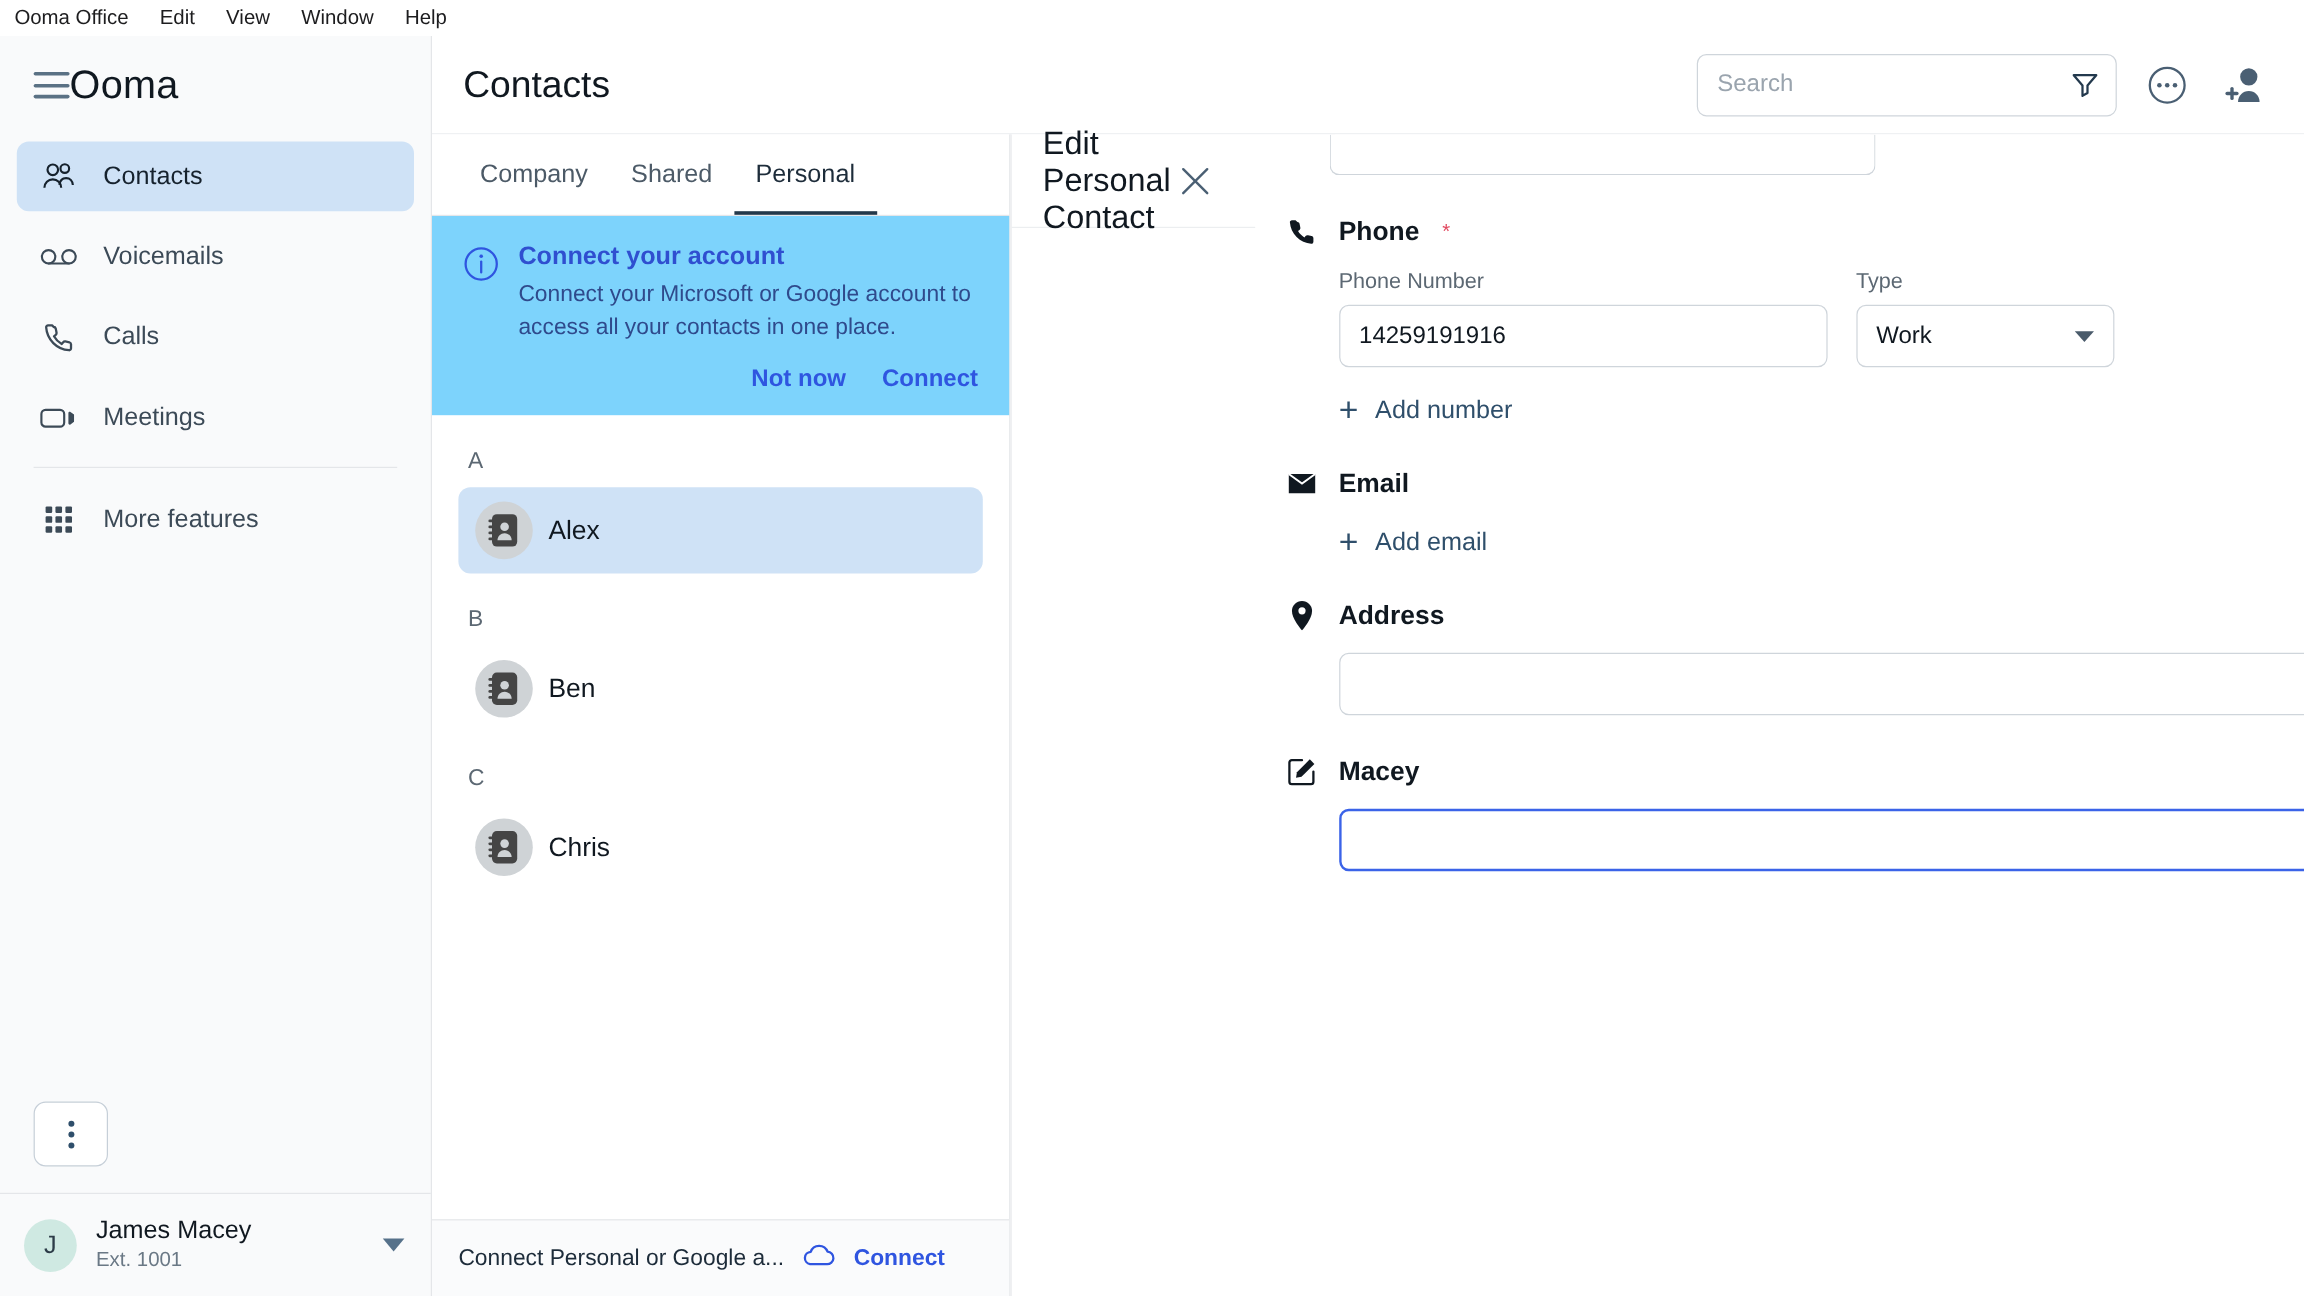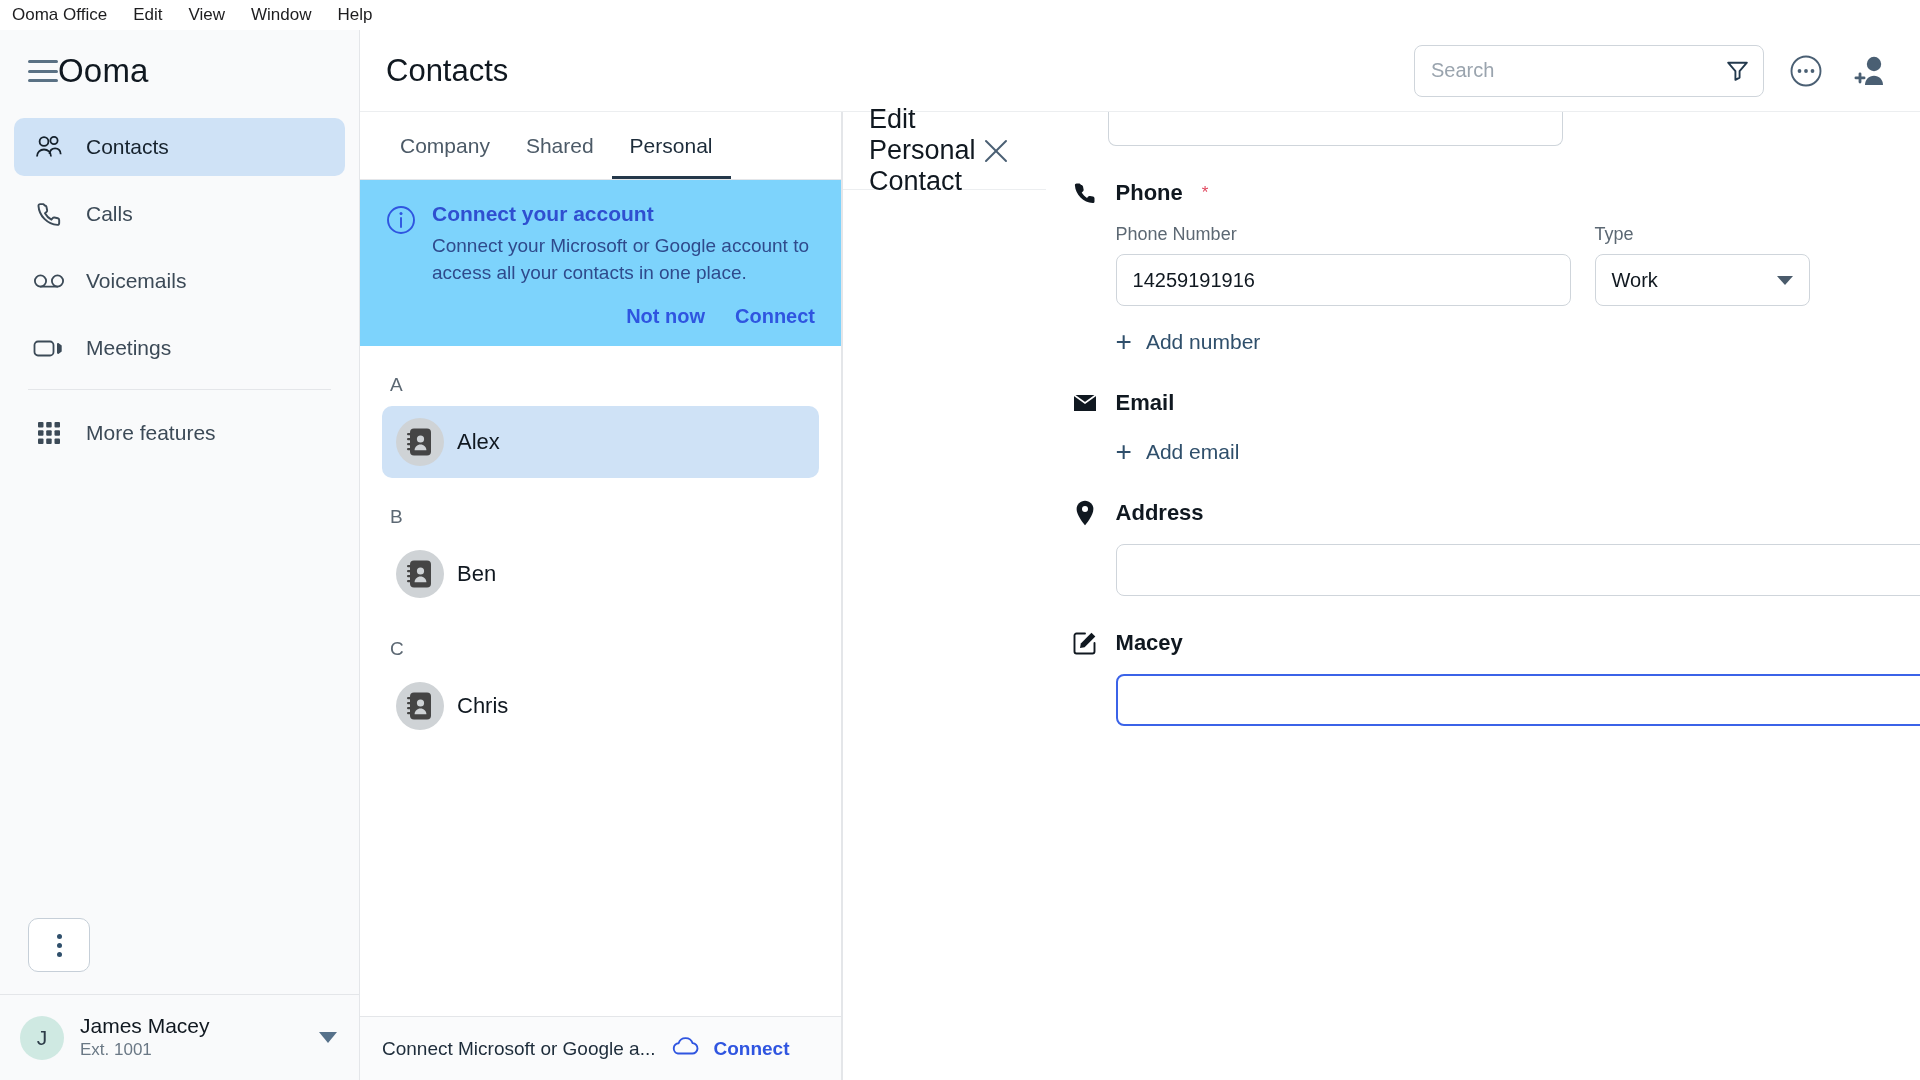--- a/index.html
+++ b/index.html
@@ -162,21 +162,21 @@
   .req { color: #e1485f; font-size: 17px; vertical-align: super; margin-left: 1px; }
 
   .fieldrow { display: flex; gap: 24px; margin-top: 18px; padding-left: 44px; }
   .field-label { font-size: 18px; color: #5c6873; margin-bottom: 9px; }
   .inputbox {
     height: 52px; border: 1px solid #cfd5db; border-radius: 8px;
     display: flex; align-items: center; padding: 0 16px; font-size: 20px; color: #101820;
     background: #fff;
   }
   .inputbox.focused { border: 2px solid #3b63e8; }
-  .w-phone { width: 455px; }
+  .w-phone { width: 407px; }
   .w-type { width: 215px; justify-content: space-between; }
   .w-wide { width: 930px; }
   .select-caret { width: 0; height: 0; border-left: 8px solid transparent;
     border-right: 8px solid transparent; border-top: 9px solid #4a5b6b; }
 
   .addlink {
     display: flex; align-items: center; gap: 14px; margin-top: 22px; padding-left: 44px;
     font-size: 21px; color: #2f4f6b; cursor: pointer;
   }
   .plus { font-size: 28px; line-height: 1; color: #2f4f6b; font-weight: 300; }
@@ -238,36 +238,36 @@
             <path d="M3 22.5c0-4.2 3.2-7 7-7s7 2.8 7 7"></path>
             <circle cx="20" cy="6.5" r="3.6" stroke="#16222d"></circle>
             <path d="M15.5 20c.4-3.4 2.6-5.6 5.6-5.6 3.1 0 5.4 2.3 5.6 5.8"></path>
           </svg>
         </span>
         <span>Contacts</span>
       </div>
 
       <div class="navitem">
         <span class="navicon">
-          <svg width="27" height="27" viewBox="0 0 24 24" fill="none" stroke="#3c4a57" stroke-width="1.7" stroke-linecap="round" stroke-linejoin="round">
-            <path d="M6.6 2.8h-3c-.8 0-1.5.7-1.4 1.5.3 4.4 2.2 8.5 5.3 11.6 3.1 3.1 7.2 5 11.6 5.3.8.1 1.5-.6 1.5-1.4v-3c0-.7-.5-1.3-1.2-1.5l-3-.6c-.6-.1-1.2.1-1.6.6l-1.1 1.3c-2.4-1.3-4.4-3.3-5.7-5.7l1.3-1.1c.5-.4.7-1 .6-1.6l-.6-3c-.2-.7-.8-1.2-1.5-1.2z"></path>
-          </svg>
-        </span>
-        <span>Calls</span>
-      </div>
-
-      <div class="navitem">
-        <span class="navicon">
           <svg width="32" height="20" viewBox="0 0 32 20" fill="none" stroke="#3c4a57" stroke-width="1.8">
             <circle cx="7.5" cy="10" r="5.6"></circle>
             <circle cx="24.5" cy="10" r="5.6"></circle>
             <line x1="7.5" y1="15.6" x2="24.5" y2="15.6" stroke-linecap="round"></line>
           </svg>
         </span>
         <span>Voicemails</span>
+      </div>
+
+      <div class="navitem">
+        <span class="navicon">
+          <svg width="27" height="27" viewBox="0 0 24 24" fill="none" stroke="#3c4a57" stroke-width="1.7" stroke-linecap="round" stroke-linejoin="round">
+            <path d="M6.6 2.8h-3c-.8 0-1.5.7-1.4 1.5.3 4.4 2.2 8.5 5.3 11.6 3.1 3.1 7.2 5 11.6 5.3.8.1 1.5-.6 1.5-1.4v-3c0-.7-.5-1.3-1.2-1.5l-3-.6c-.6-.1-1.2.1-1.6.6l-1.1 1.3c-2.4-1.3-4.4-3.3-5.7-5.7l1.3-1.1c.5-.4.7-1 .6-1.6l-.6-3c-.2-.7-.8-1.2-1.5-1.2z"></path>
+          </svg>
+        </span>
+        <span>Calls</span>
       </div>
 
       <div class="navitem">
         <span class="navicon">
           <svg width="32" height="21" viewBox="0 0 32 21" fill="none" stroke="#3c4a57" stroke-width="1.8">
             <rect x="1.5" y="3.5" width="19" height="14" rx="3.5"></rect>
             <path d="M24 6.2v8.6c0 .9 1 1.4 1.7.9l3-2.2V7.5l-3-2.2c-.7-.5-1.7 0-1.7.9z" fill="#3c4a57" stroke="none"></path>
           </svg>
         </span>
         <span>Meetings</span>
@@ -418,21 +418,21 @@
                 <rect x="1" y="21" width="4" height="2.3" rx="1.1"></rect>
                 <circle cx="14.5" cy="12" r="3.6" fill="#cfd3d6"></circle>
                 <path d="M8.6 23.2c0-3.3 2.6-5.8 5.9-5.8s5.9 2.5 5.9 5.8z" fill="#cfd3d6"></path>
               </svg>
             </span>
             <span>Chris</span>
           </div>
         </div>
 
         <div class="connectbar">
-          <div class="cb-text">Connect Microsoft or Google a...</div>
+          <div class="cb-text">Connect Personal or Google a...</div>
           <span>
             <svg width="30" height="22" viewBox="0 0 30 22" fill="none" stroke="#2f55e0" stroke-width="1.9" stroke-linejoin="round">
               <path d="M8 18.5h14a5.2 5.2 0 0 0 .6-10.4A7.4 7.4 0 0 0 8.6 8.2 5.2 5.2 0 0 0 8 18.5z"></path>
             </svg>
           </span>
           <div class="cb-link">Connect</div>
         </div>
       </div>
 
       <div class="panel">

